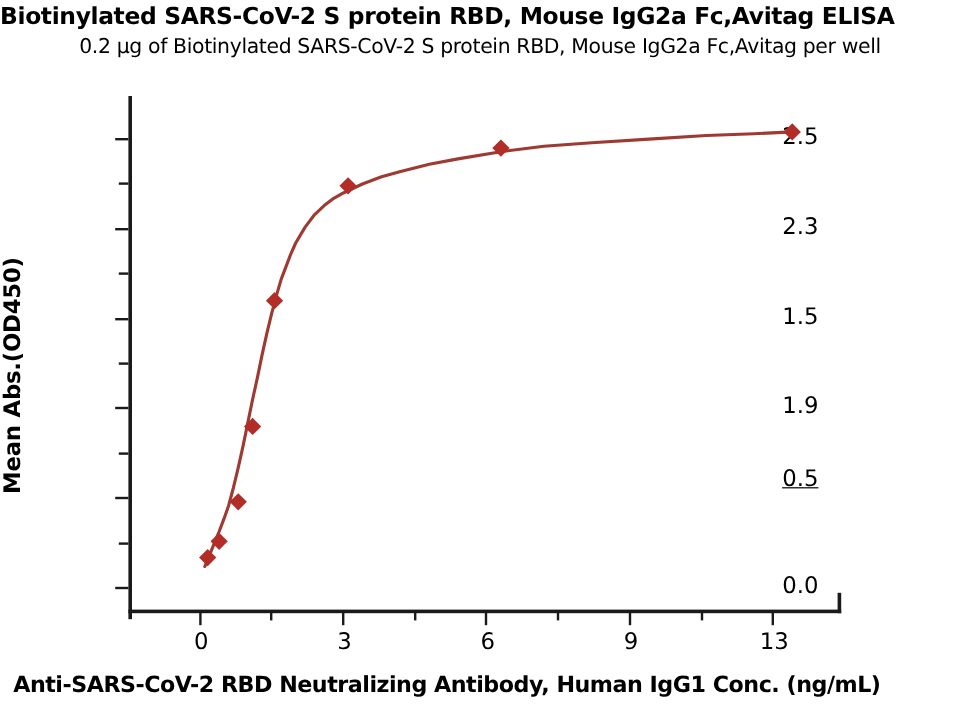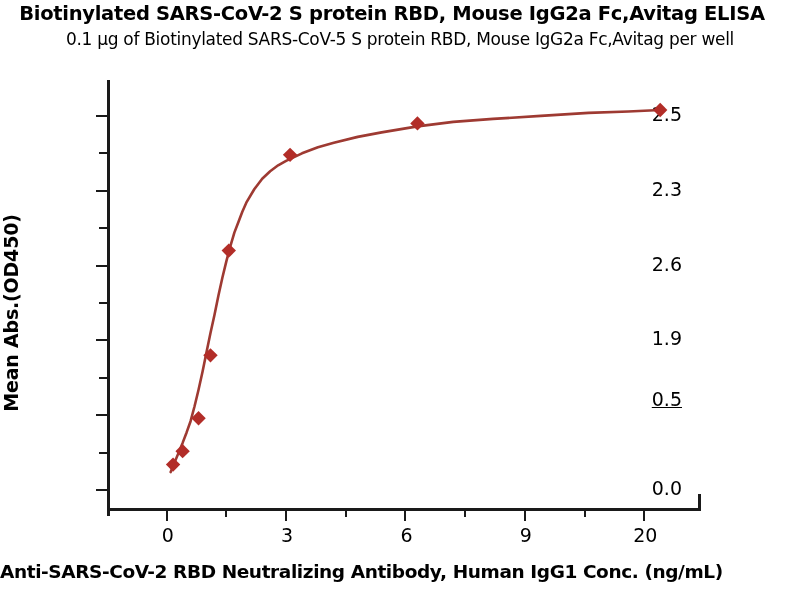--- a/index.html
+++ b/index.html
@@ -23,21 +23,20 @@
     width: 800px;
     height: 600px;
   }
 
   
   .title {
     position: absolute;
     left: 0;
     top: 2px;
     width: 784px;
-    text-align: center;
     font-size: 19.5px;
     font-weight: bold;
     letter-spacing: -0.3px;
     white-space: nowrap;
     font-family: "DejaVu Sans", sans-serif;
   }
   .subtitle {
     position: absolute;
     left: 0;
     top: 29px;
@@ -68,20 +67,21 @@
   .xlabel {
     position: absolute;
     left: 0;
     top: 561px;
     width: 636px;
     text-align: center;
     font-size: 18.5px;
     font-weight: bold;
     white-space: nowrap;
     letter-spacing: -0.4px;
+    padding-left: 11px;
   }
 
   
   #plot {
     position: absolute;
     left: 107px;
     top: 80px;
     width: 593px;
     height: 428px;
   }
@@ -157,60 +157,60 @@
     height: 431px;
     overflow: visible;
   }
 </style>
 </head>
 <body>
 
 <div id="chart-root">
 
   <div class="title">Biotinylated SARS-CoV-2 S protein RBD, Mouse IgG2a Fc,Avitag ELISA</div>
-  <div class="subtitle">0.1 µg of Biotinylated SARS-CoV-5 S protein RBD, Mouse IgG2a Fc,Avitag per well</div>
+  <div class="subtitle">0.2 µg of Biotinylated SARS-CoV-2 S protein RBD, Mouse IgG2a Fc,Avitag per well</div>
 
   <div class="ylabel">Mean Abs.(OD450)</div>
   <div class="xlabel">Anti-SARS-CoV-2 RBD Neutralizing Antibody, Human IgG1 Conc. (ng/mL)</div>
 
   <div id="plot">
     <div class="axis-line" id="yaxis-spine"></div>
     <div class="axis-line" id="xaxis-spine"></div>
     <div class="axis-line" id="xaxis-endcap"></div>
 
     <div id="y-ticks">
         <div class="ytick" style="top: 409.042px;"></div>
         <div class="ytick-label" style="top: 397.042px; right: 18px;">0.0</div>
         <div class="ytick" style="top: 334.217px;"></div>
         <div class="ytick-label" style="top: 308px; right: 18px; text-decoration: underline;">0.5</div>
         <div class="ytick" style="top: 259.392px;"></div>
         <div class="ytick-label" style="top: 247.392px; right: 18px;">1.9</div>
         <div class="ytick" style="top: 184.566px;"></div>
-        <div class="ytick-label" style="top: 172.566px; right: 18px;">2.6</div>
+        <div class="ytick-label" style="top: 172.566px; right: 18px;">1.5</div>
         <div class="ytick" style="top: 109.741px;"></div>
         <div class="ytick-label" style="top: 97.7413px; right: 18px;">2.3</div>
         <div class="ytick" style="top: 34.9161px;"></div>
         <div class="ytick-label" style="top: 22.9161px; right: 18px;">2.5</div>
         <div class="ytick minor" style="top: 371.629px;"></div>
         <div class="ytick minor" style="top: 296.804px;"></div>
         <div class="ytick minor" style="top: 221.979px;"></div>
         <div class="ytick minor" style="top: 147.154px;"></div>
         <div class="ytick minor" style="top: 72.3287px;"></div>
       </div>
     <div id="x-ticks">
         <div class="xtick" style="left: 58.698px;"></div>
         <div class="xtick-label" style="left: 59.698px;">0</div>
         <div class="xtick" style="left: 178.094px;"></div>
         <div class="xtick-label" style="left: 179.094px;">3</div>
         <div class="xtick" style="left: 297.49px;"></div>
         <div class="xtick-label" style="left: 298.49px;">6</div>
         <div class="xtick" style="left: 416.886px;"></div>
         <div class="xtick-label" style="left: 417.886px;">9</div>
         <div class="xtick" style="left: 536.282px;"></div>
-        <div class="xtick-label" style="left: 537.282px;">20</div>
+        <div class="xtick-label" style="left: 537.282px;">13</div>
         <div class="xtick minor" style="left: 118.396px;"></div>
         <div class="xtick minor" style="left: 237.792px;"></div>
         <div class="xtick minor" style="left: 357.188px;"></div>
         <div class="xtick minor" style="left: 476.584px;"></div>
       </div>
 
     <svg id="data-svg" viewBox="0 0 593 431" preserveAspectRatio="none">
       <path id="fit-path" fill="none" stroke-width="2.6" stroke-linecap="round" stroke-linejoin="round" d="M63.68 392.08 L67.66 382.36 L71.64 372.63 L75.62 362.90 L79.60 352.43 L83.58 341.20 L87.56 326.24 L91.54 309.78 L95.52 291.82 L99.50 272.36 L103.48 252.91 L107.46 234.95 L111.44 215.50 L115.42 197.54 L119.40 181.08 L123.38 166.11 L127.36 152.64 L131.34 142.17 L135.32 131.69 L139.30 122.71 L147.26 109.24 L155.21 98.77 L163.17 91.29 L171.13 85.30 L179.09 80.81 L195.01 73.33 L210.93 67.34 L226.85 62.85 L250.73 56.87 L274.61 52.38 L310.43 46.39 L346.25 41.90 L386.05 38.91 L433.81 35.92 L481.56 32.92 L521.36 31.43 L553.20 29.93" stroke="#9E3A32"></path>
       <g id="markers">
           <polygon points="66.07,377.40 73.27,384.60 66.07,391.80 58.87,384.60" fill="#B22D28"></polygon>

